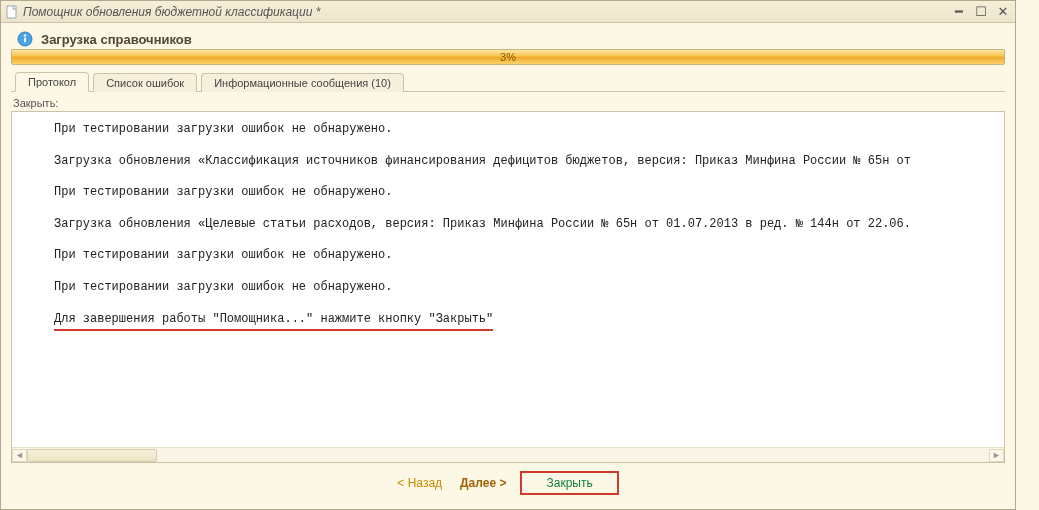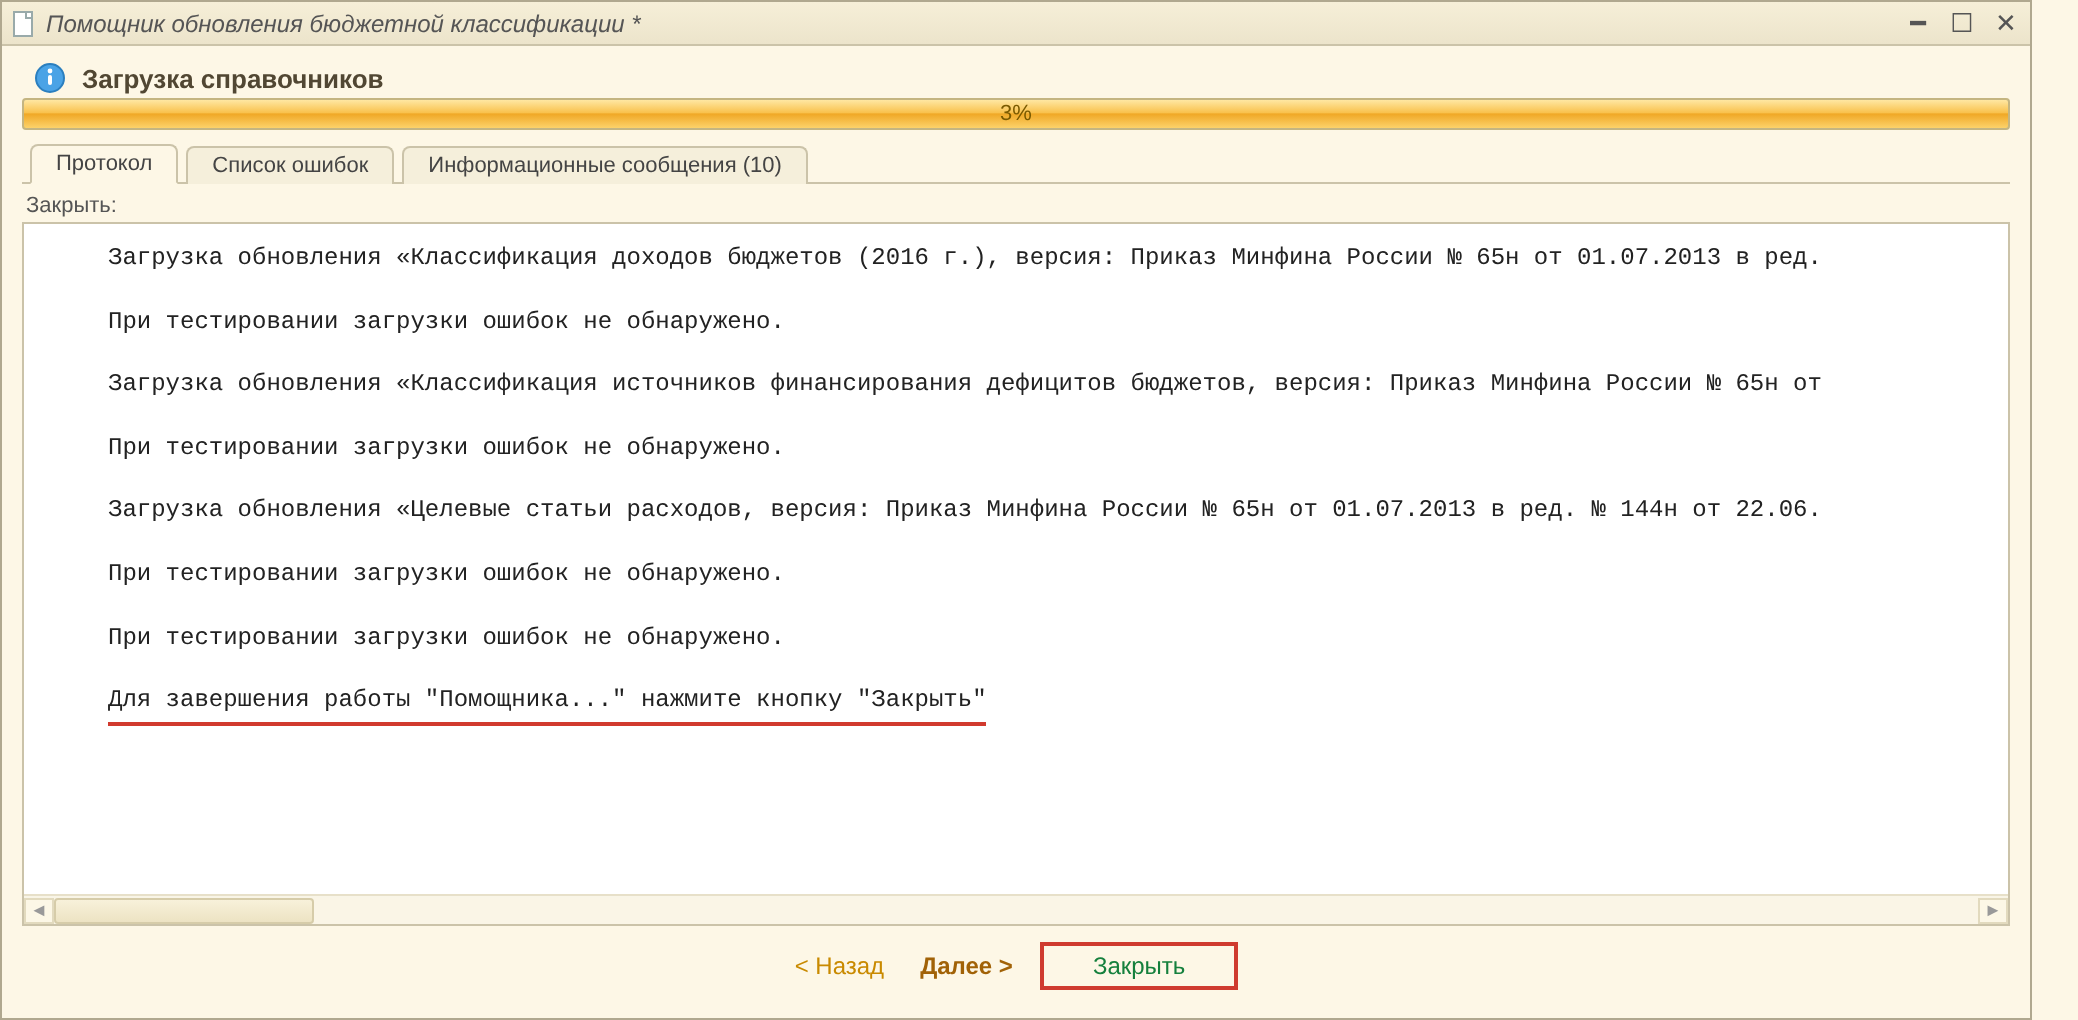--- a/index.html
+++ b/index.html
@@ -222,21 +222,20 @@
     <div class="tabs-row">
       <div class="tab active">Протокол</div>
       <div class="tab">Список ошибок</div>
       <div class="tab">Информационные сообщения (10)</div>
     </div>
 
     <div class="protocol-label">Закрыть:</div>
 
     <div class="protocol-frame">
       <div class="protocol-content">
-        <div class="row">Загрузка обновления «Классификация доходов бюджетов (2016 г.), версия: Приказ Минфина России № 65н от 01.07.2013 в ред.</div>
         <div class="row">При тестировании загрузки ошибок не обнаружено.</div>
         <div class="row">Загрузка обновления «Классификация источников финансирования дефицитов бюджетов, версия: Приказ Минфина России № 65н от</div>
         <div class="row">При тестировании загрузки ошибок не обнаружено.</div>
         <div class="row">Загрузка обновления «Целевые статьи расходов, версия: Приказ Минфина России № 65н от 01.07.2013 в ред. № 144н от 22.06.</div>
         <div class="row">При тестировании загрузки ошибок не обнаружено.</div>
         <div class="row">При тестировании загрузки ошибок не обнаружено.</div>
         <div class="row"><span class="underline">Для завершения работы "Помощника..." нажмите кнопку "Закрыть"</span></div>
       </div>
       <div class="hscroll">
         <div class="hs-btn">◄</div>

